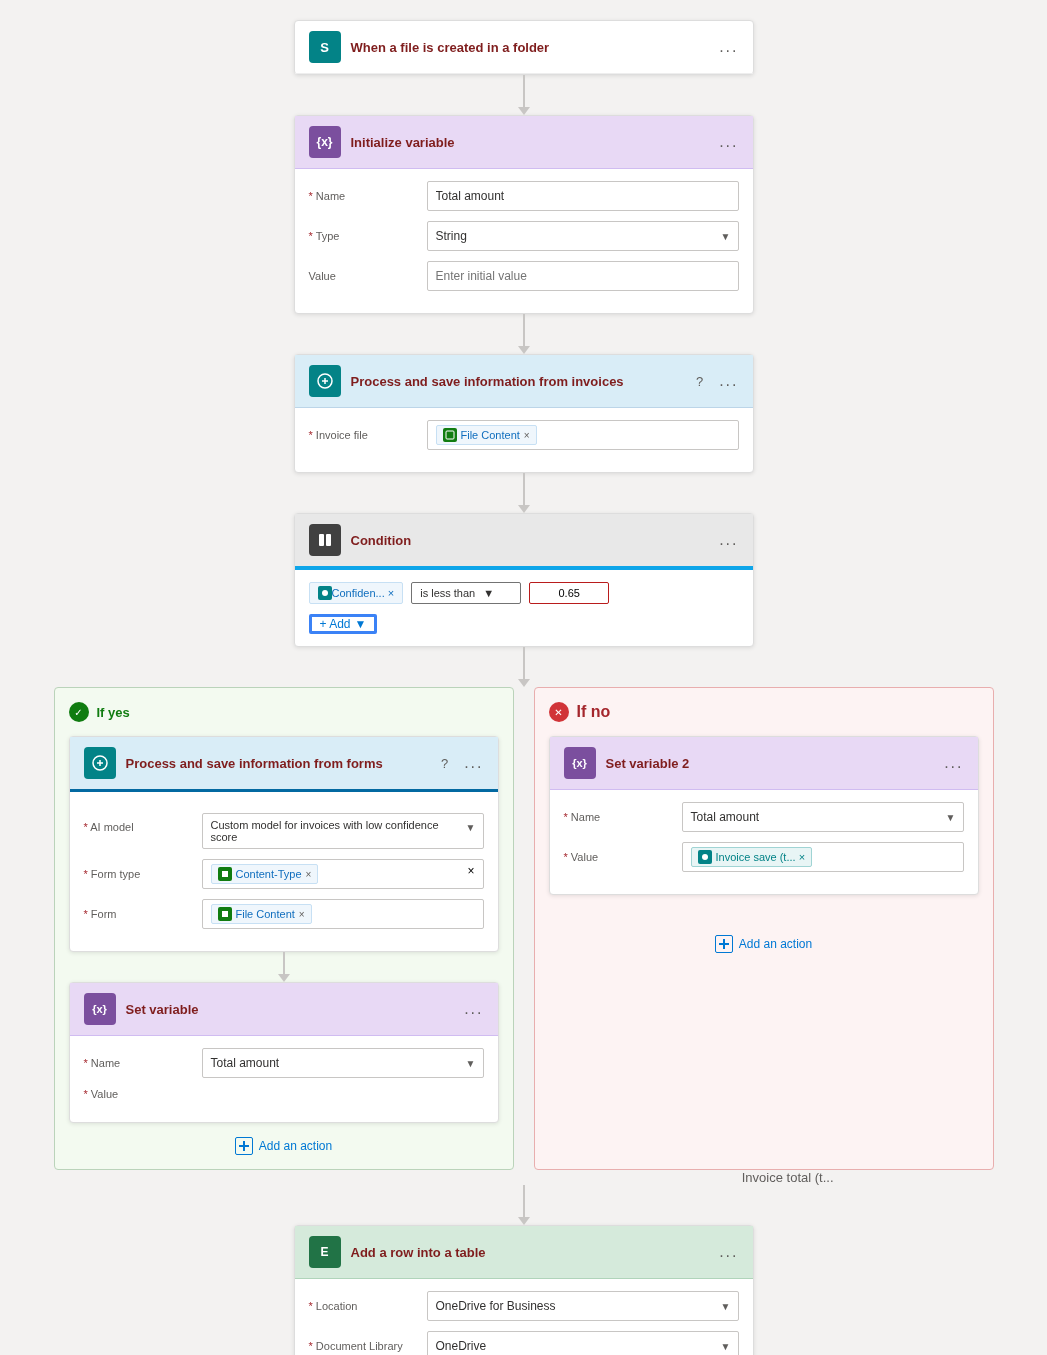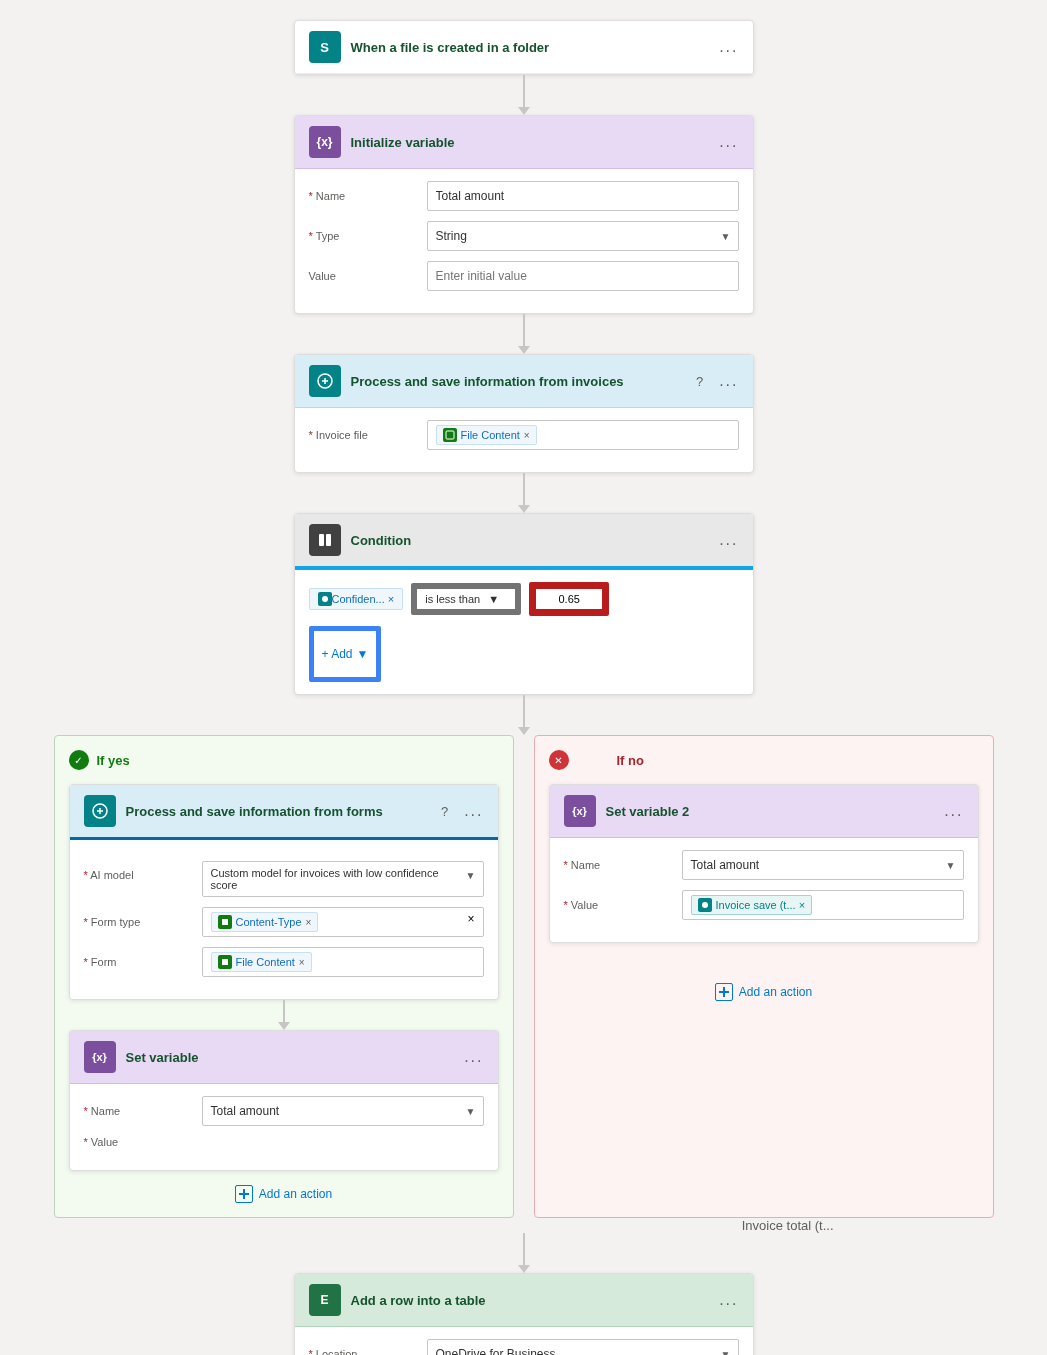--- a/index.html
+++ b/index.html
@@ -43,21 +43,21 @@
       align-items: center;
       justify-content: center;
       color: white;
       font-size: 15px;
       flex-shrink: 0;
     }
 
     .card-title {
       font-size: 13px;
       font-weight: 600;
-      color: #14532d;
+      color: #7f1d1d;
       flex: 1;
     }
 
     .card-menu {
       color: #605e5c;
       cursor: pointer;
       font-size: 16px;
       letter-spacing: 2px;
     }
 
@@ -208,50 +208,50 @@
     }
 
     .condition-row {
       display: flex;
       align-items: center;
       gap: 8px;
       margin-bottom: 10px;
     }
 
     .condition-operator {
-      border: 6px solid #737373;
+      border: 1px solid #737373;
       border-radius: 2px;
       padding: 4px 8px;
       font-size: 11px;
       color: #323130;
       background: white;
       display: flex;
       align-items: center;
       gap: 8px;
       min-width: 110px;
     }
 
     .condition-value {
-      border: 7px solid #b91c1c;
+      border: 1px solid #b91c1c;
       border-radius: 2px;
       padding: 4px 8px;
       font-size: 11px;
       width: 80px;
       text-align: center;
     }
 
     .add-btn {
       display: flex;
       align-items: center;
       gap: 4px;
       font-size: 12px;
       color: #0078d4;
       cursor: pointer;
-      padding: 16px 8px;
-      border: 5px solid #3b82f6;
+      padding: 0 8px;
+      border: 3px solid #3b82f6;
       border-radius: 2px;
       background: white;
       width: fit-content;
     }
 
     
     .branch-container {
       display: flex;
       gap: 20px;
       width: 940px;
@@ -281,24 +281,23 @@
       margin-bottom: 14px;
     }
 
     .branch-label-yes {
       font-size: 13px;
       font-weight: 600;
       color: #107c10;
     }
 
     .branch-label-no {
-      font-size: 13px;
+      font-size: 16px;
       font-weight: 600;
       color: #a4262c;
-      margin-left: 40px;
     }
 
     .branch-icon-yes {
       width: 20px;
       height: 20px;
       background: #107c10;
       border-radius: 50%;
       display: flex;
       align-items: center;
       justify-content: center;

